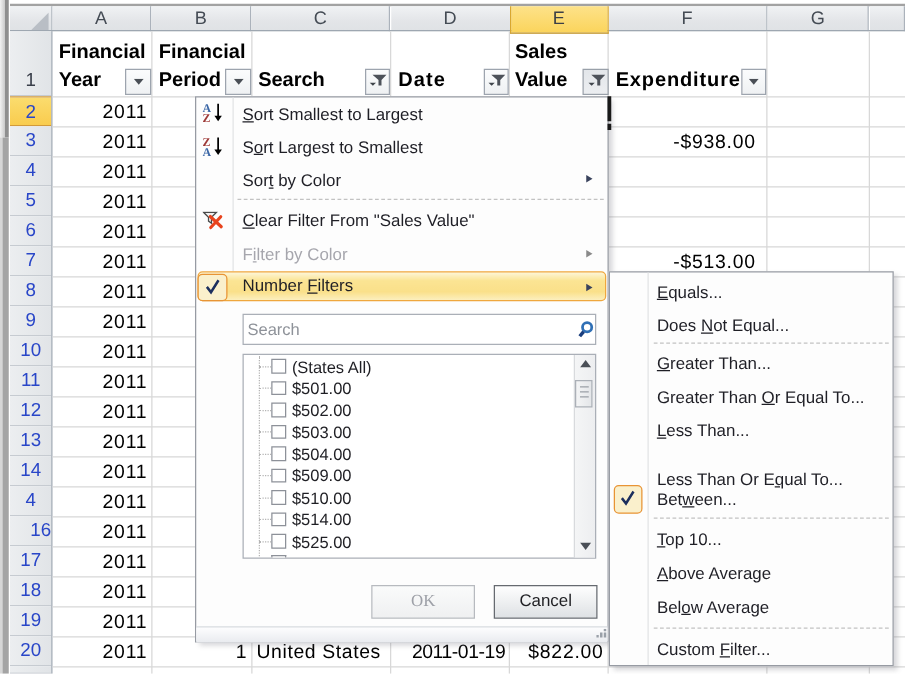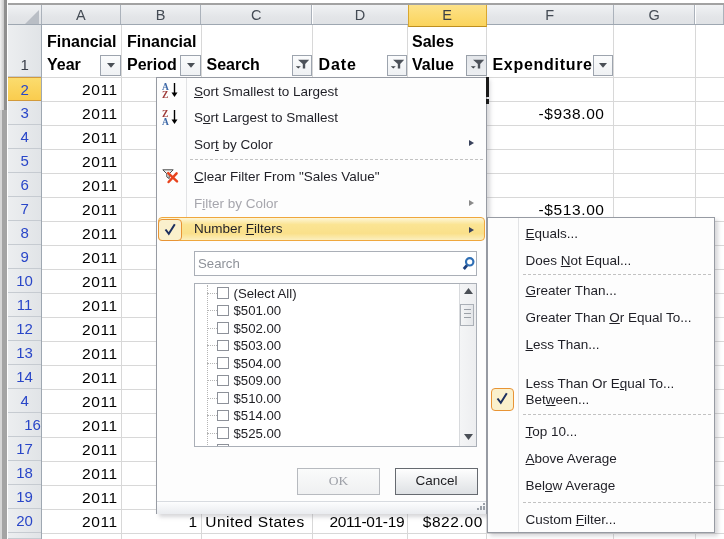--- a/index.html
+++ b/index.html
@@ -223,21 +223,21 @@
     <circle cx="7.7" cy="7.8" r="3.7" fill="none" stroke="#2F6FB5" stroke-width="2.2"></circle>
     <line x1="4.9" y1="11.3" x2="1.8" y2="15" stroke="#1B3F7E" stroke-width="2.8"></line>
   </svg>
 
   <div class="abs" style="left:193.7px;top:282.5px;width:283.6px;height:164.5px;border:1px solid #AAAFB7;background:#fff;box-sizing:border-box;z-index:24;"></div>
 
   <div class="abs" style="left:206.5px;top:285px;width:1px;height:160px;border-left:1px dotted #B5B5B5;z-index:25;"></div>
 
   <div class="abs" style="left:207px;top:292.5px;width:10px;border-top:1px dotted #B5B5B5;z-index:25;"></div>
   <div class="cb" style="left:217px;top:287.2px;"></div>
-  <div class="li" style="left:233.5px;top:285.5px;">(Select All)</div>
+  <div class="li" style="left:233.5px;top:285.5px;">(States All)</div>
   <div class="abs" style="left:207px;top:310px;width:10px;border-top:1px dotted #B5B5B5;z-index:25;"></div>
   <div class="cb" style="left:217px;top:304.7px;"></div>
   <div class="li" style="left:233.5px;top:303px;">$501.00</div>
   <div class="abs" style="left:207px;top:327.5px;width:10px;border-top:1px dotted #B5B5B5;z-index:25;"></div>
   <div class="cb" style="left:217px;top:322.2px;"></div>
   <div class="li" style="left:233.5px;top:320.5px;">$502.00</div>
   <div class="abs" style="left:207px;top:345px;width:10px;border-top:1px dotted #B5B5B5;z-index:25;"></div>
   <div class="cb" style="left:217px;top:339.7px;"></div>
   <div class="li" style="left:233.5px;top:338px;">$503.00</div>
   <div class="abs" style="left:207px;top:362.5px;width:10px;border-top:1px dotted #B5B5B5;z-index:25;"></div>

